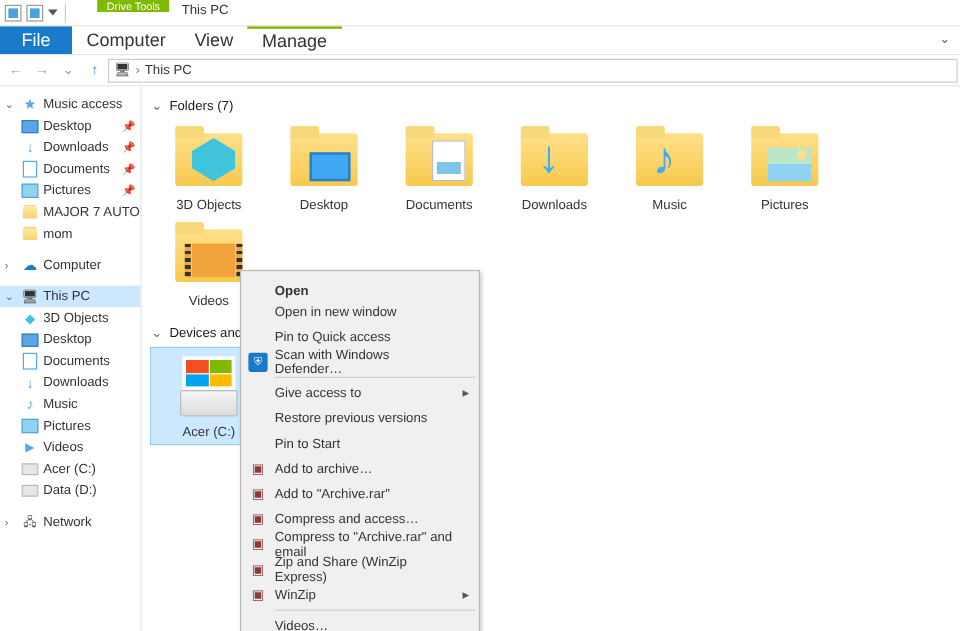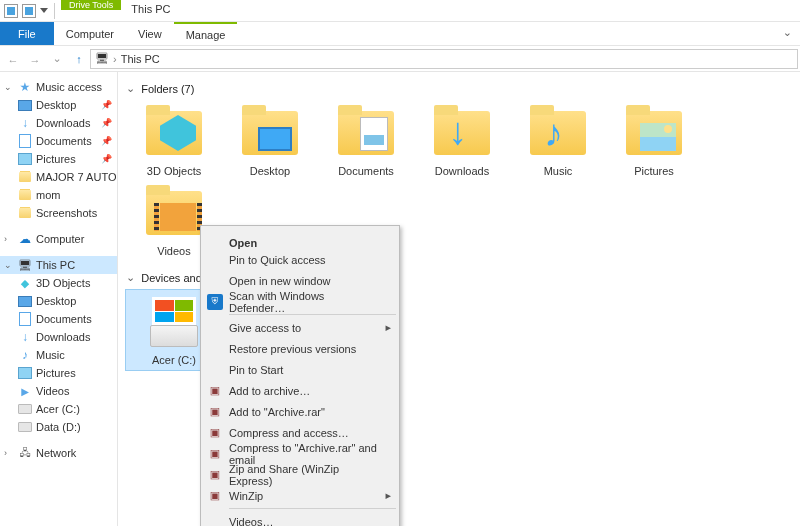--- a/index.html
+++ b/index.html
@@ -8,26 +8,26 @@
 
 .titlebar { height: 22px; display: flex; align-items: stretch; border-bottom: 1px solid #e5e5e5; }
 .qat { display: flex; align-items: center; padding: 0 4px; gap: 4px; }
 .qat .square { width: 14px; height: 14px; background: #fff; border: 1px solid #999; position: relative; }
 .qat .square::after { content: ""; position: absolute; inset: 2px; background: #4aa3df; }
 .qat .drop { width: 8px; height: 8px; border-left: 4px solid transparent; border-right: 4px solid transparent; border-top: 5px solid #555; margin-top:2px;}
 .qat .sep { width: 1px; height: 16px; background: #ccc; margin: 0 2px; }
 .ribbon-grp { display:flex; align-items:stretch;}
 .ribbon-tab-grp { display:flex; flex-direction:column; align-items:center;}
 .ribbon-top { font-size:9px; padding:0 8px; color:#fff;}
-.ribbon-top.green { background:#7fba00;}
+.ribbon-top.green { background:#7fba00;margin-left:20px;}
 .title-pc { padding:3px 10px; font-size:11px;}
 
 
 .menubar { height: 24px; display: flex; align-items: stretch; border-bottom: 1px solid #e5e5e5; }
-.menu-item { padding: 4px 12px; font-size: 11px; display:flex; align-items:center; }
+.menu-item { padding: 4px 12px; font-size: 15px; display:flex; align-items:center; }
 .menu-item.file { background: #1979ca; color: #fff; padding:4px 18px;}
 .menubar .expand { margin-left:auto; padding:4px 8px; color:#666;}
 
 
 .addrbar { height: 26px; display: flex; align-items: center; border-bottom: 1px solid #e5e5e5; padding: 0 2px; }
 .nav-arrow { width: 22px; height: 22px; display:flex; align-items:center; justify-content:center; color:#999;}
 .nav-arrow.blue{color:#1979ca;}
 .addr-field { flex:1; height:20px; border:1px solid #ccc; display:flex; align-items:center; padding:0 4px; gap:4px;}
 .addr-icon{width:14px;height:14px;display:inline-flex;align-items:center;justify-content:center;}
 .addr-sep{color:#888;}
@@ -169,24 +169,20 @@
           <span class="pin">📌</span>
         </div>
         <div class="nav-item l2">
           <span class="ico ico-folder"></span>
           <span>MAJOR 7 AUTOMATI</span>
         </div>
         <div class="nav-item l2">
           <span class="ico ico-folder"></span>
           <span>mom</span>
         </div>
-        <div class="nav-item l2">
-          <span class="ico ico-folder"></span>
-          <span>Screenshots</span>
-        </div>
       </div>
     <div class="nav-spacer"></div>
     <div class="nav-item">
       <span class="nav-chev">›</span>
       <span class="ico ico-onedrive"></span>
       <span>Computer</span>
     </div>
     <div class="nav-spacer"></div>
     <div class="nav-item selected">
       <span class="nav-chev">⌄</span>
@@ -338,24 +334,24 @@
       </div>
     </div>
   </div>
 </div>
 
 <div class="ctx" id="ctx">
     <div class="ctx-item bold">
       <span>Open</span>
     </div>
     <div class="ctx-item">
+      <span>Open in new window</span>
+    </div>
+    <div class="ctx-item">
       <span>Pin to Quick access</span>
-    </div>
-    <div class="ctx-item">
-      <span>Open in new window</span>
     </div>
     <div class="ctx-item">
       <span class="ctx-ico ci-shield">⛨</span>
       <span>Scan with Windows Defender…</span>
     </div>
     <div class="ctx-sep"></div>
     <div class="ctx-item">
       <span>Give access to</span>
       <span class="sub">▸</span>
     </div>

